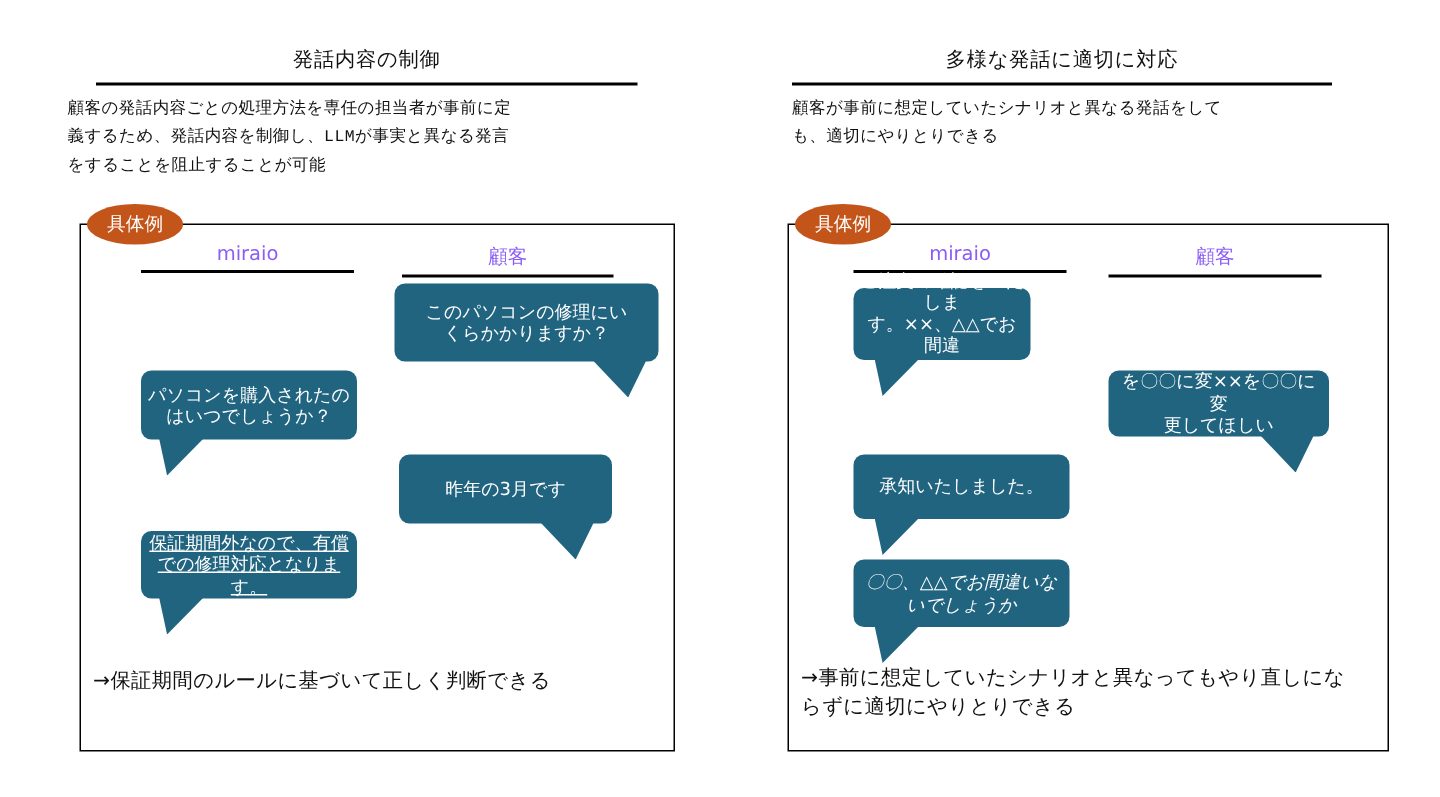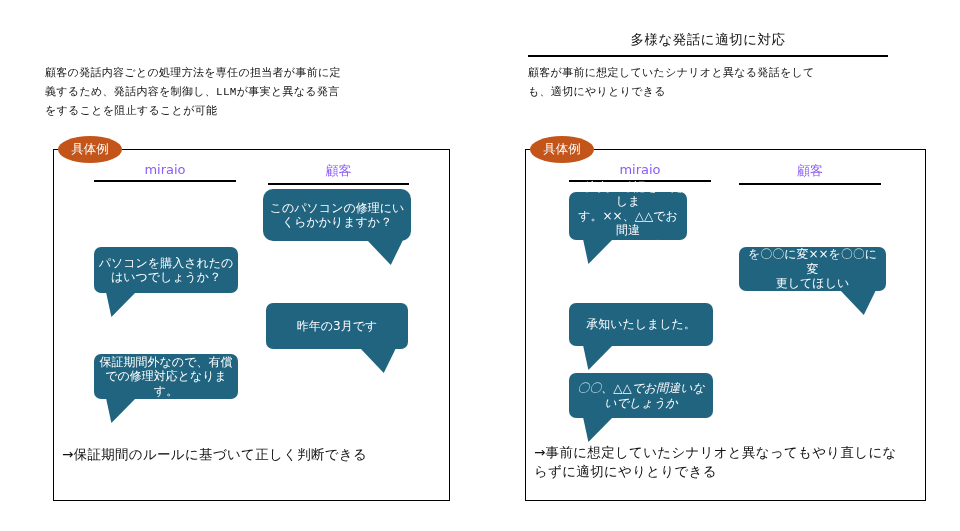--- a/index.html
+++ b/index.html
@@ -42,54 +42,58 @@
     position:absolute; font-size:13.5px; line-height:19px; color:#111;
     white-space:pre-line; letter-spacing:0.3px;
   }
 </style>
 </head>
 <body>
 
 <div class="page">
 
   <section class="panel" style="left:45px; width:408px;">
+    <div class="title-block" style="left:19px; width:361px;">
+      <div class="panel-title">発話内容の制御</div>
+      <div class="title-rule"></div>
+    </div>
     <div class="panel-desc" style="left:0; width:408px;">顧客の発話内容ごとの処理方法を専任の担当者が事前に定
 義するため、発話内容を制御し、LLMが事実と異なる発言
 をすることを阻止することが可能</div>
 
     <div class="example-box" style="left:8px; width:395px;">
       <div class="example-badge" style="left:4px;">具体例</div>
 
       <div class="col-header" style="left:40px; width:142px;">
         <span class="col-label">miraio</span>
         <div class="col-rule"></div>
       </div>
       <div class="col-header" style="left:214px; width:141px;">
         <span class="col-label">顧客</span>
         <div class="col-rule"></div>
       </div>
 
-      <div class="bubble" style="left:209px; top:39px; width:148px; height:52px;border-radius:10px;">
+      <div class="bubble" style="left:209px; top:39px; width:176px; height:52px;">
         <span>このパソコンの修理にい
 くらかかりますか？</span>
         <span class="tail r" style="right:8px;"></span>
       </div>
 
       <div class="bubble" style="left:40px; top:97px; width:144px; height:46px;">
         <span>パソコンを購入されたの
 はいつでしょうか？</span>
         <span class="tail l" style="left:12px;"></span>
       </div>
 
       <div class="bubble" style="left:212px; top:153px; width:142px; height:46px;">
         <span>昨年の3月です</span>
         <span class="tail r" style="right:12px;"></span>
       </div>
 
-      <div class="bubble" style="left:40px; top:204px; width:144px; height:45px;">
+      <div class="bubble" style="left:40px; top:204px; width:144px; height:45px;text-decoration:underline;">
         <span>保証期間外なので、有償
 での修理対応となります。</span>
         <span class="tail l" style="left:12px;"></span>
       </div>
 
       <div class="conclusion" style="left:8px; top:295px; width:380px;">→保証期間のルールに基づいて正しく判断できる</div>
     </div>
   </section>
 
   <section class="panel" style="left:528px; width:396px;">

